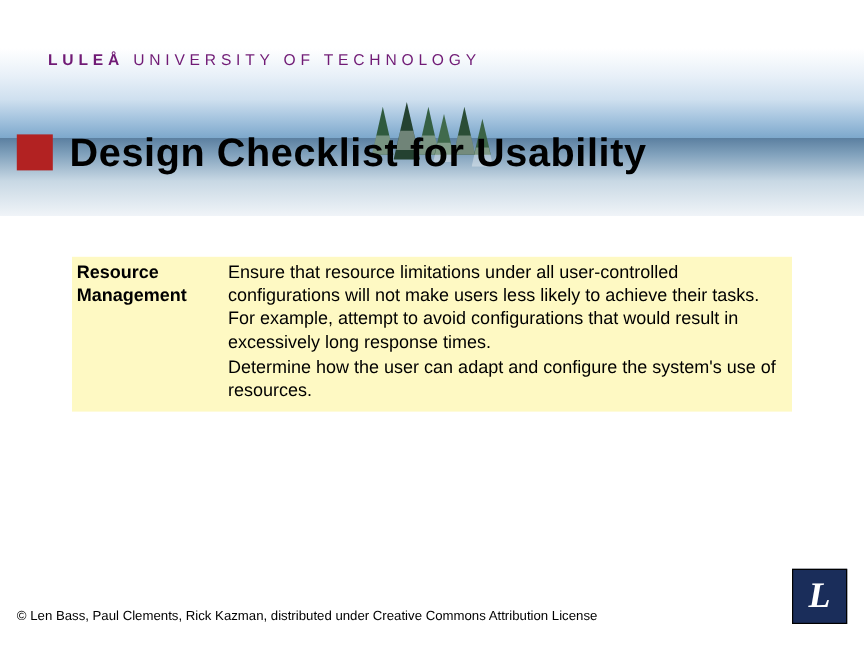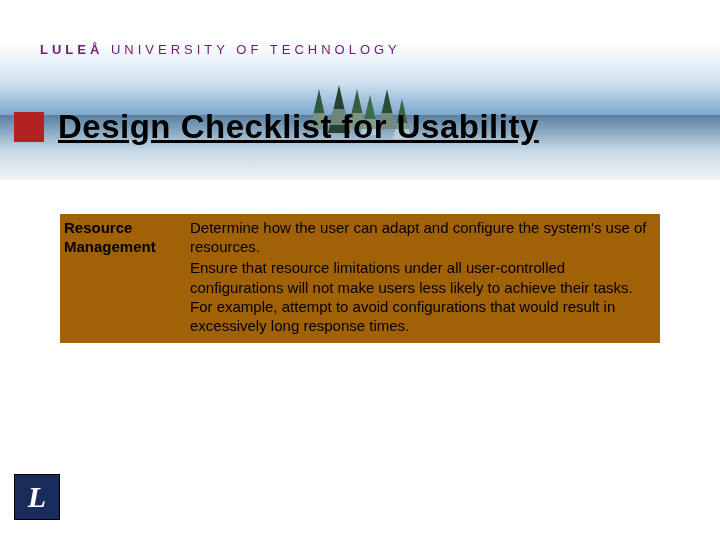--- a/index.html
+++ b/index.html
@@ -32,26 +32,26 @@
   .tree.t2 { left: 328px; border-bottom-width: 48px; border-left-width: 11px; border-right-width: 11px; bottom: 2px; border-bottom-color: #244231; }
   .tree.t3 { left: 348px; border-bottom-color: #355f43; }
   .tree.t4 { left: 362px; border-bottom-width: 34px; border-left-width: 8px; border-right-width: 8px; border-bottom-color: #406a4c; }
   .tree.t5 { left: 378px; border-bottom-color: #2a4d36; }
   .tree.t6 { left: 395px; border-bottom-width: 30px; border-left-width: 7px; border-right-width: 7px; border-bottom-color: #3b6346; }
   .university {
     position: absolute; left: 40px; top: 42px;
     font-size: 13px; letter-spacing: 4px; color: #701a75; font-weight: 400;
   }
   .university b { font-weight: 700; letter-spacing: 4px; }
-  .title-row { position: absolute; left: 14px; top: 108px; display: flex; align-items: center; gap: 14px; text-decoration: underline; }
+  .title-row { position: absolute; left: 14px; top: 108px; display: flex; align-items: center; gap: 14px; }
   .red-box { width: 30px; height: 30px; background: #b22222; flex: none; }
   .title { font-size: 33px; font-weight: 900; color: #000; letter-spacing: 0.5px; white-space: nowrap; }
   .content {
     position: absolute; left: 60px; top: 214px; width: 600px;
-    background: #a16207; display: flex; font-size: 15px; line-height: 1.28; color: #000;
+    background: #fef9c3; display: flex; font-size: 15px; line-height: 1.28; color: #000;
   }
   .col-left { width: 128px; padding: 4px 6px 4px 4px; font-weight: 700; }
   .col-right { flex: 1; padding: 4px 4px 6px 2px; }
   .col-right p { margin-bottom: 2px; }
   .footer {
     position: absolute; left: 14px; bottom: 20px; right: 14px;
     display: flex; align-items: flex-end; justify-content: space-between;
   }
   .attribution { font-size: 11px; color: #000; }
   .logo {
@@ -82,24 +82,25 @@
     </div>
     <div class="title-row">
       <div class="red-box"></div>
       <div class="title">Design Checklist for Usability</div>
     </div>
   </div>
 
   <div class="content">
     <div class="col-left">Resource Management</div>
     <div class="col-right">
+      <p>Ensure that resource limitations under all user-controlled configurations will not make users less likely to achieve their tasks.  For example, attempt to avoid configurations that would result in excessively long response times.</p>
       <p>Determine how the user can adapt and configure the system's use of resources.</p>
-      <p>Ensure that resource limitations under all user-controlled configurations will not make users less likely to achieve their tasks.  For example, attempt to avoid configurations that would result in excessively long response times.</p>
     </div>
   </div>
 
   <div class="footer">
+    <div class="attribution">© Len Bass, Paul Clements, Rick Kazman, distributed under Creative Commons Attribution License</div>
     <div class="logo">
       <span>L</span>
     </div>
   </div>
 
 </div>
 
 </body></html>

